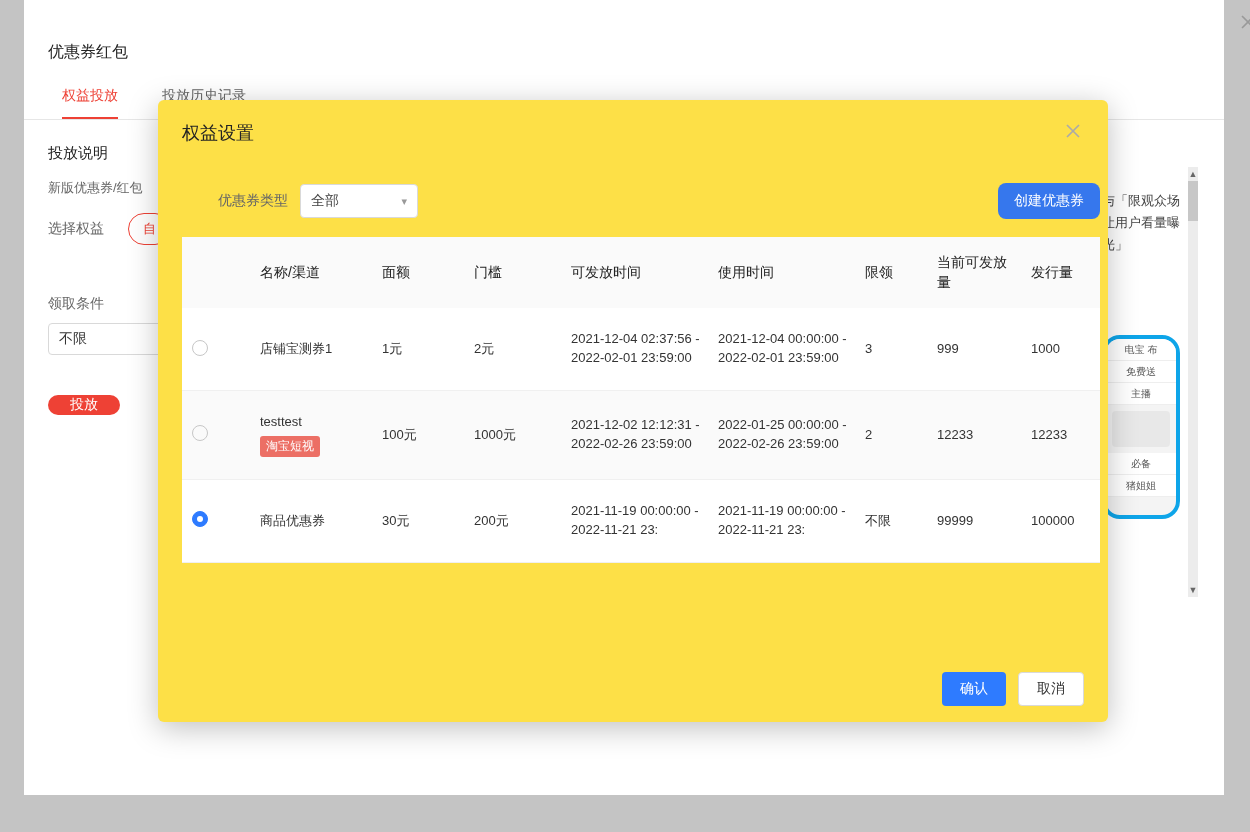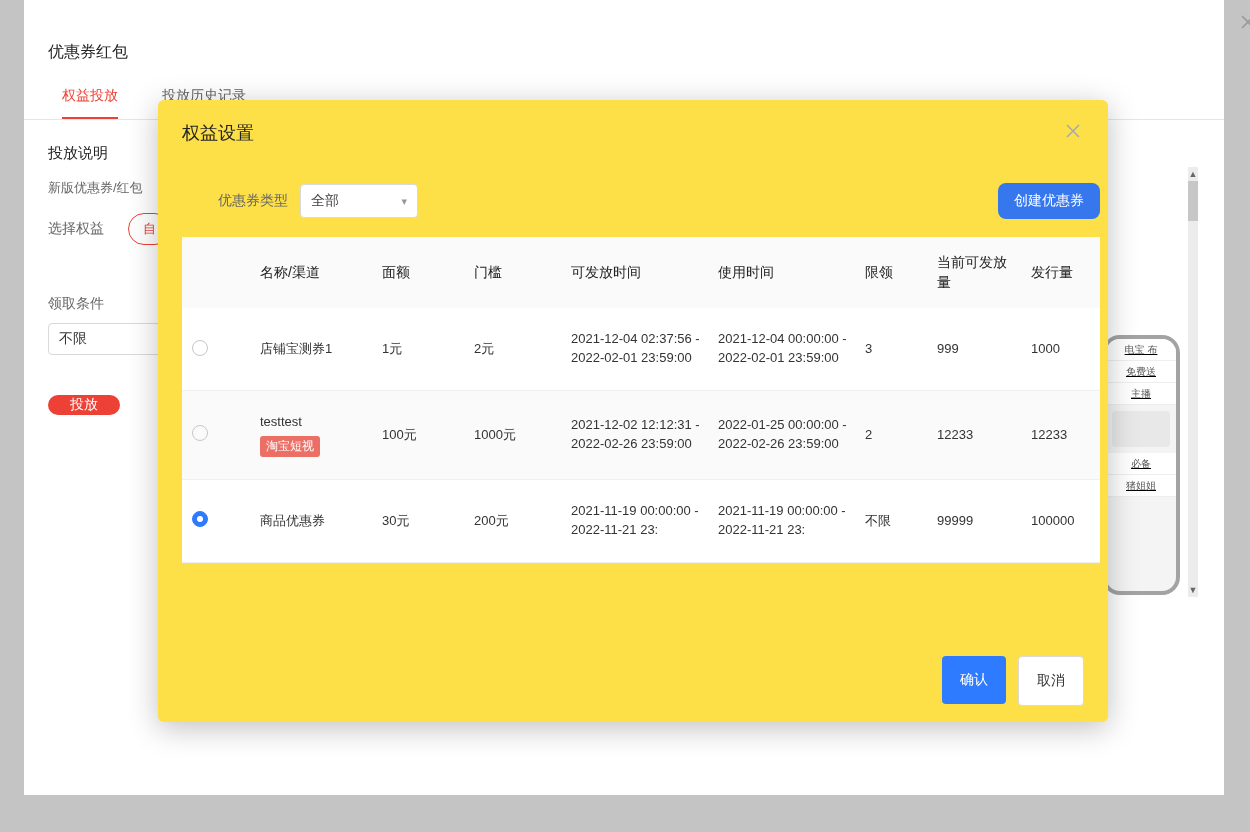--- a/index.html
+++ b/index.html
@@ -73,25 +73,24 @@
     .primary-btn {
       height: 20px; padding: 0 22px; border-radius: 18px;
       background: #ee4135; color: #fff; border: none;
       font-size: 14px; cursor: pointer;
     }
 
     
     .phone {
       position: absolute;
       right: 44px; top: 335px;
-      width: 78px; height: 260px;
-      border: 4px solid #a3a3a3; border-radius: 18px;
+      width: 78px; height: 184px;
+      border: 4px solid #0ea5e9; border-radius: 18px;
       background: #f4f4f4;
       overflow: hidden;
-      text-decoration: underline;
     }
     .phone .strip { height: 22px; background: #fff; border-bottom: 1px solid #eee; font-size: 10px; display:flex; align-items:center; justify-content:center; color:#555; }
     .phone .block { height: 36px; margin: 6px; background: #e8e8e8; border-radius: 4px; }
 
     .side-text {
       position: absolute;
       right: 36px; top: 190px;
       width: 86px;
       font-size: 13px; color: #444; line-height: 1.7;
     }
@@ -196,25 +195,25 @@
     .tag {
       display:inline-block; background:#ec6f65; color:#fff;
       font-size:12px; border-radius:3px; padding:2px 6px; margin-top:4px;
     }
 
     .modal-footer {
       display:flex; justify-content:flex-end; gap:12px;
       padding: 12px 24px 16px;
     }
     .btn-primary {
-      height:48px; padding:0 18px; border:none; border-radius:4px;
+      height:34px; padding:0 18px; border:none; border-radius:4px;
       background:#2e7bff; color:#fff; font-size:14px; cursor:pointer;
     }
     .btn-default {
-      height:50px; padding:0 18px; border:1px solid #d9d9d9; border-radius:4px;
+      height:34px; padding:0 18px; border:1px solid #d9d9d9; border-radius:4px;
       background:#fff; color:#333; font-size:14px; cursor:pointer;
     }
 
     
     .scroll-wrap::-webkit-scrollbar { width: 10px; }
     .scroll-wrap::-webkit-scrollbar-thumb { background:#c7c7c7; }
     .scroll-wrap::-webkit-scrollbar-track { background:#f1f1f1; }
   </style>
 </head>
 <body>
@@ -241,20 +240,21 @@
     <div class="row" style="flex-direction:column; align-items:flex-start; gap:10px;">
       <div class="row-label">领取条件</div>
       <div class="dropdown-bg">
         <span>不限</span>
       </div>
     </div>
     <div style="height:20px"></div>
     <button class="primary-btn">投放</button>
   </div>
 
+  <div class="side-text">与「限观众场让用户看量曝光」</div>
 
   <div class="phone">
     <div class="strip">电宝  布</div>
     <div class="strip">免费送</div>
     <div class="strip">主播</div>
     <div class="block"></div>
     <div class="strip">必备</div>
     <div class="strip">猪姐姐</div>
   </div>
 

